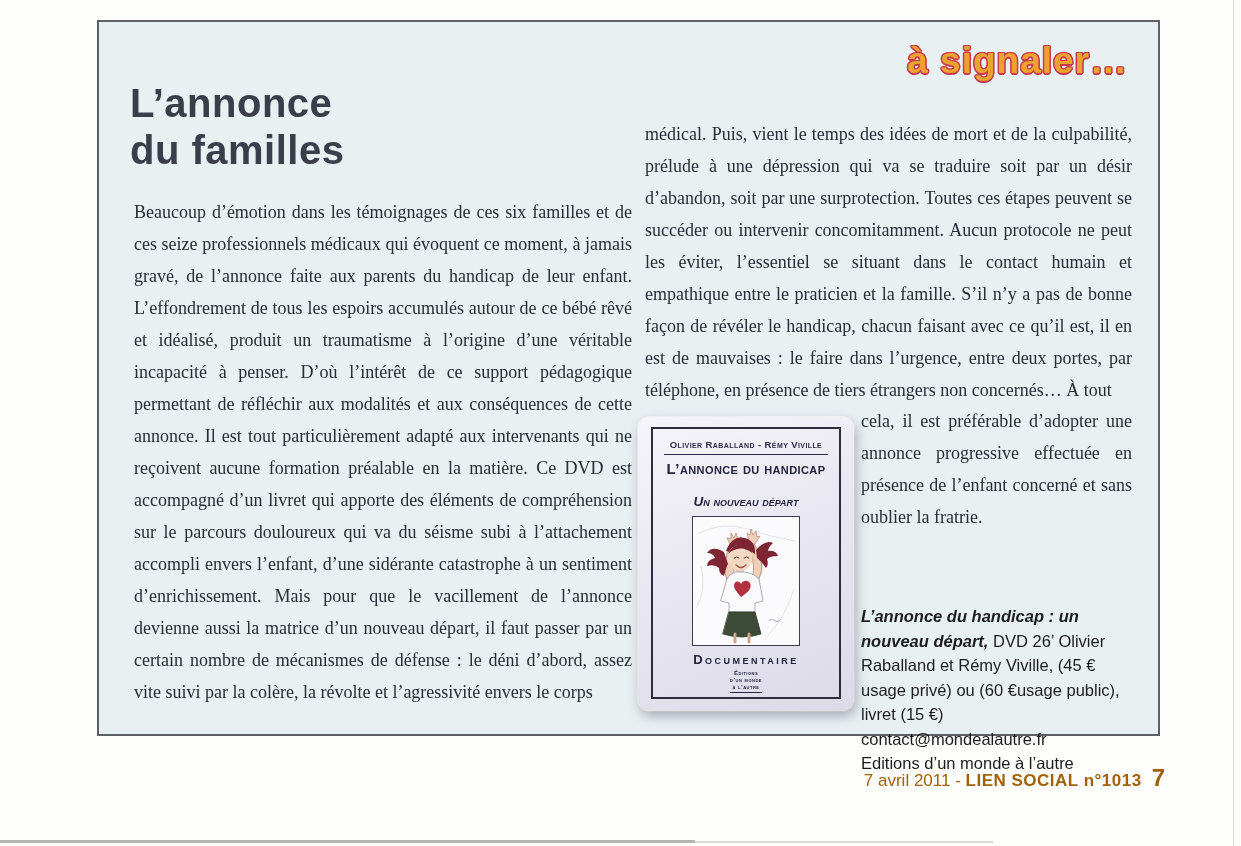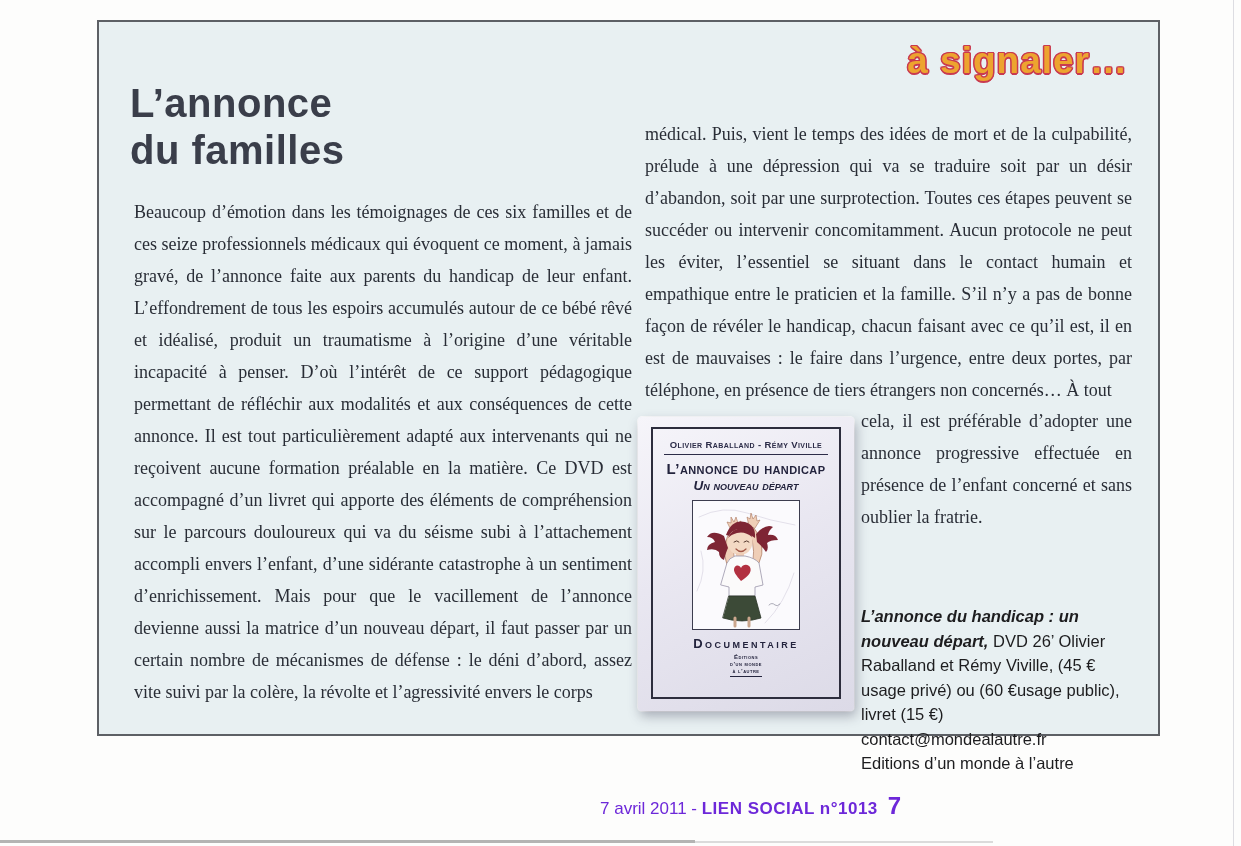--- a/index.html
+++ b/index.html
@@ -62,21 +62,21 @@
   .col2b { position: absolute; left: 861px; top: 405px; width: 271px; }
 
   
   .dvd {
     position: absolute;
     left: 638px;
     top: 417px;
     width: 216px;
     height: 294px;
     background: linear-gradient(155deg, #f6f5fa 0%, #e9e7f1 45%, #dcdae7 100%);
-    border-radius: 4px;
+    border-radius: 12px;
     box-shadow: 2px 5px 12px rgba(60,60,85,0.38), 0 0 0 1px rgba(255,255,255,0.85);
   }
   .dvd-frame {
     position: absolute;
     left: 13px; right: 13px; top: 10px; bottom: 12px;
     border: 2px solid #2d2d3d;
     display: flex;
     flex-direction: column;
     align-items: center;
     overflow: hidden;
@@ -102,21 +102,21 @@
     letter-spacing: 0.4px;
     color: #23233d;
     white-space: nowrap;
   }
   .dvd-subtitle {
     font-size: 13.5px;
     font-weight: bold;
     font-style: italic;
     font-variant: small-caps;
     color: #23233d;
-    margin-top: 1px;
+    margin-top: 17px;
     white-space: nowrap;
   }
   .dvd-art {
     margin-top: 7px;
     width: 106px;
     height: 128px;
     border: 1px solid #3c3c4e;
     background: #fbfafd;
   }
   .dvd-art svg { display: block; width: 100%; height: 100%; }
@@ -151,25 +151,25 @@
     line-height: 24.5px;
     color: #1d1d1f;
     text-align: left;
   }
   .cap-bold { font-weight: bold; font-style: italic; }
 
   
   .footer {
     position: absolute;
     left: 600px;
-    top: 792px;
+    top: 764px;
     width: 565px;
-    text-align: left;
+    text-align: right;
     font-size: 17px;
-    color: #6d28d9;
+    color: #a16207;
     white-space: nowrap;
   }
   .footer .bold { font-weight: bold; letter-spacing: 0.5px; }
   .footer .pagenum {
     font-weight: bold;
     font-size: 24px;
     margin-left: 10px;
   }
 
   

